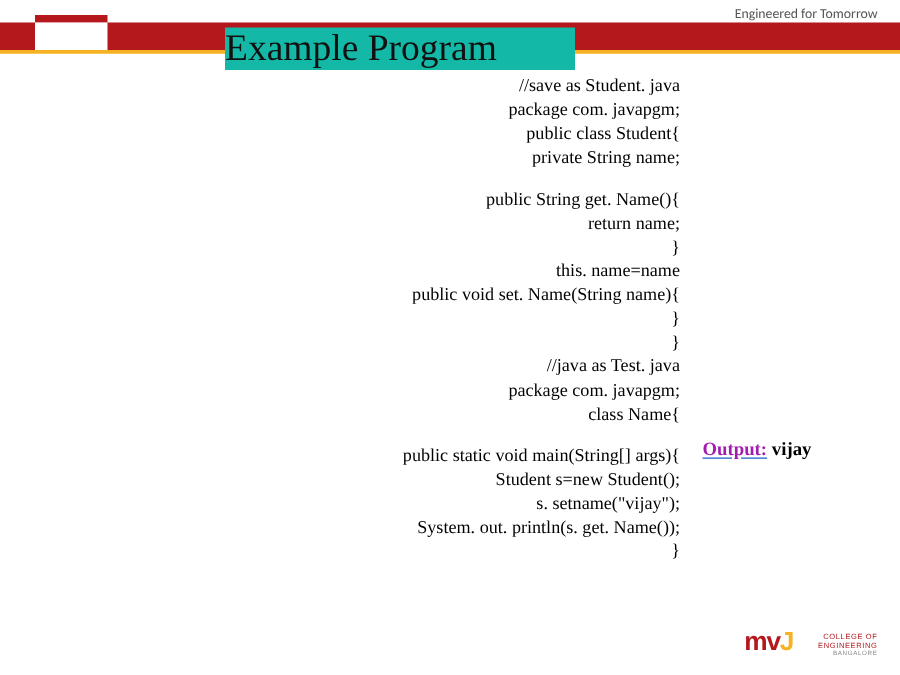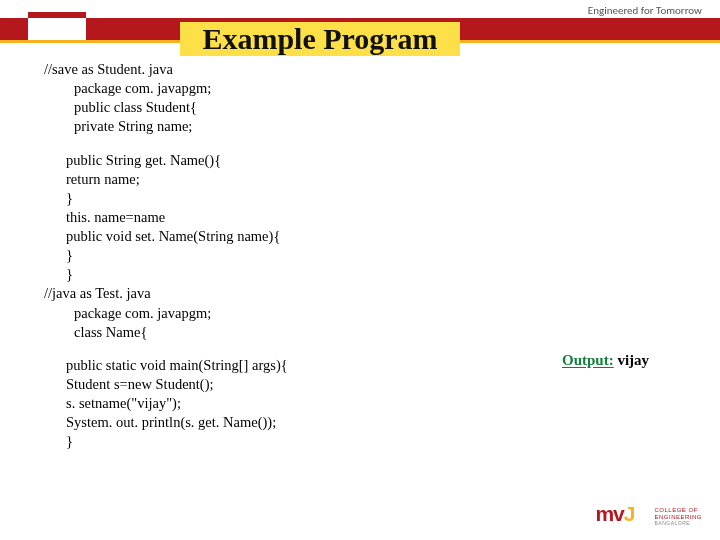--- a/index.html
+++ b/index.html
@@ -1,15 +1,15 @@
 <!DOCTYPE html>
 <html><head>
 <meta charset="utf-8">
 <style>
-  * { margin: 0; padding: 0; box-sizing: border-box; }
+  * { margin: 0; padding: 0; box-sizing: border-box; text-align: right; }
   body {
     width: 720px;
     height: 540px;
     background: #ffffff;
     font-family: "Times New Roman", Times, serif;
     position: relative;
     overflow: hidden;
   }
   .tagline {
     position: absolute;
@@ -50,24 +50,24 @@
     width: 720px;
     height: 3px;
     background: #f6b221;
   }
   .title-box {
     position: absolute;
     top: 22px;
     left: 180px;
     width: 280px;
     height: 34px;
-    background: #fde047;
-    text-align: center;
+    background: #14b8a6;
+    text-align: left;
     font-size: 30px;
-    font-weight: bold;
+    font-weight: normal;
     color: #111;
     line-height: 34px;
   }
   .content {
     position: absolute;
     top: 60px;
     left: 28px;
     width: 500px;
     font-size: 14.5px;
     line-height: 1.32;
@@ -79,21 +79,21 @@
   .content .blk { margin-top: 14px; }
   .output {
     position: absolute;
     top: 352px;
     left: 562px;
     font-weight: bold;
     font-size: 15px;
     color: #000;
   }
   .output .label {
-    color: #15803d;
+    color: #a21caf;
     text-decoration: underline;
     text-decoration-color: #1a5fc9;
     text-underline-offset: 2px;
     margin-top: 43px;
   }
   .logo {
     position: absolute;
     bottom: 14px;
     right: 18px;
     display: flex;

